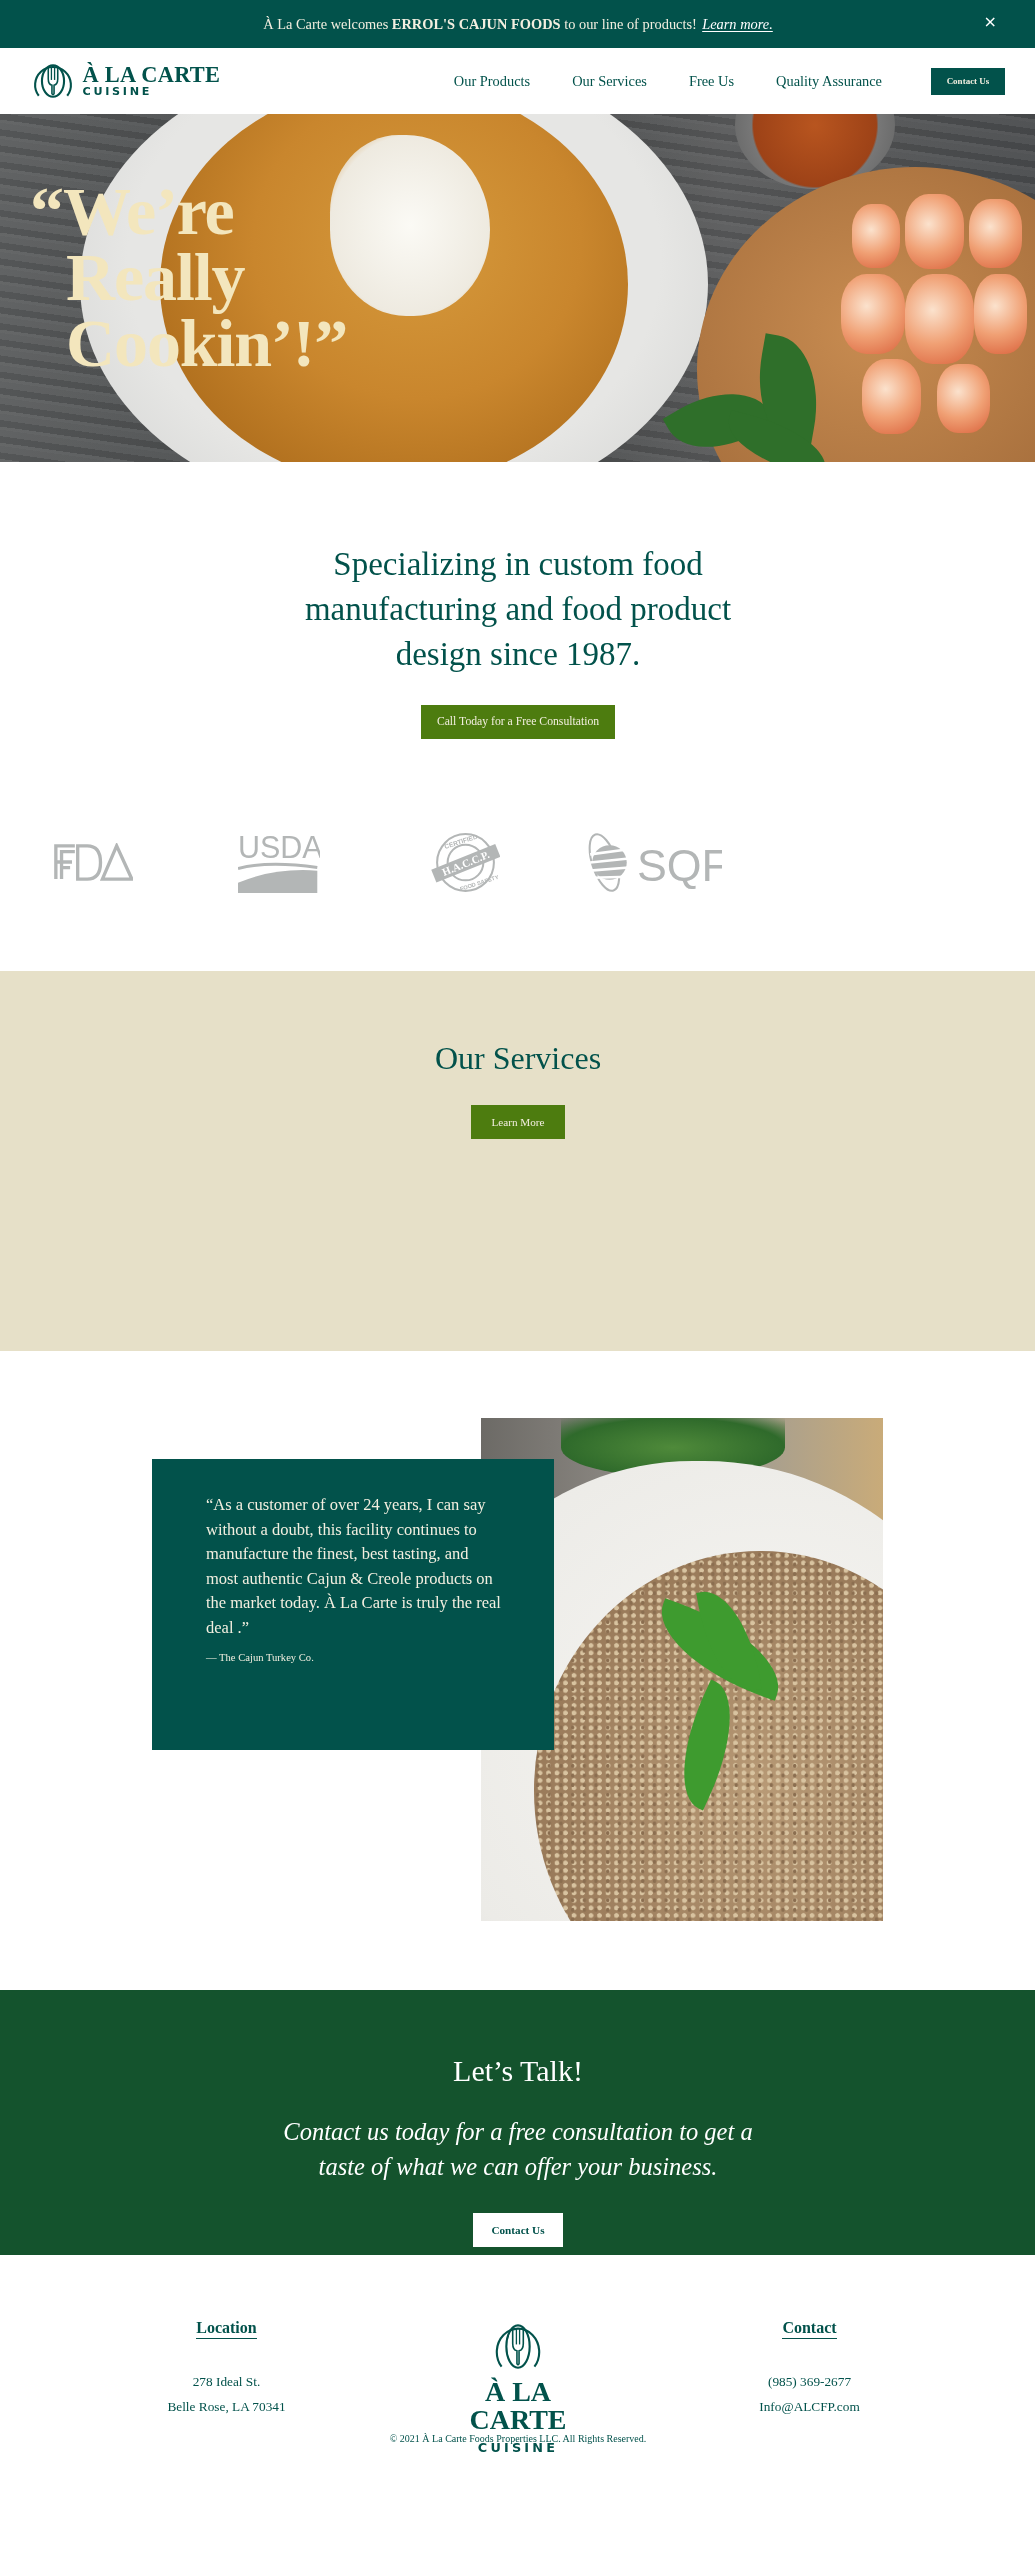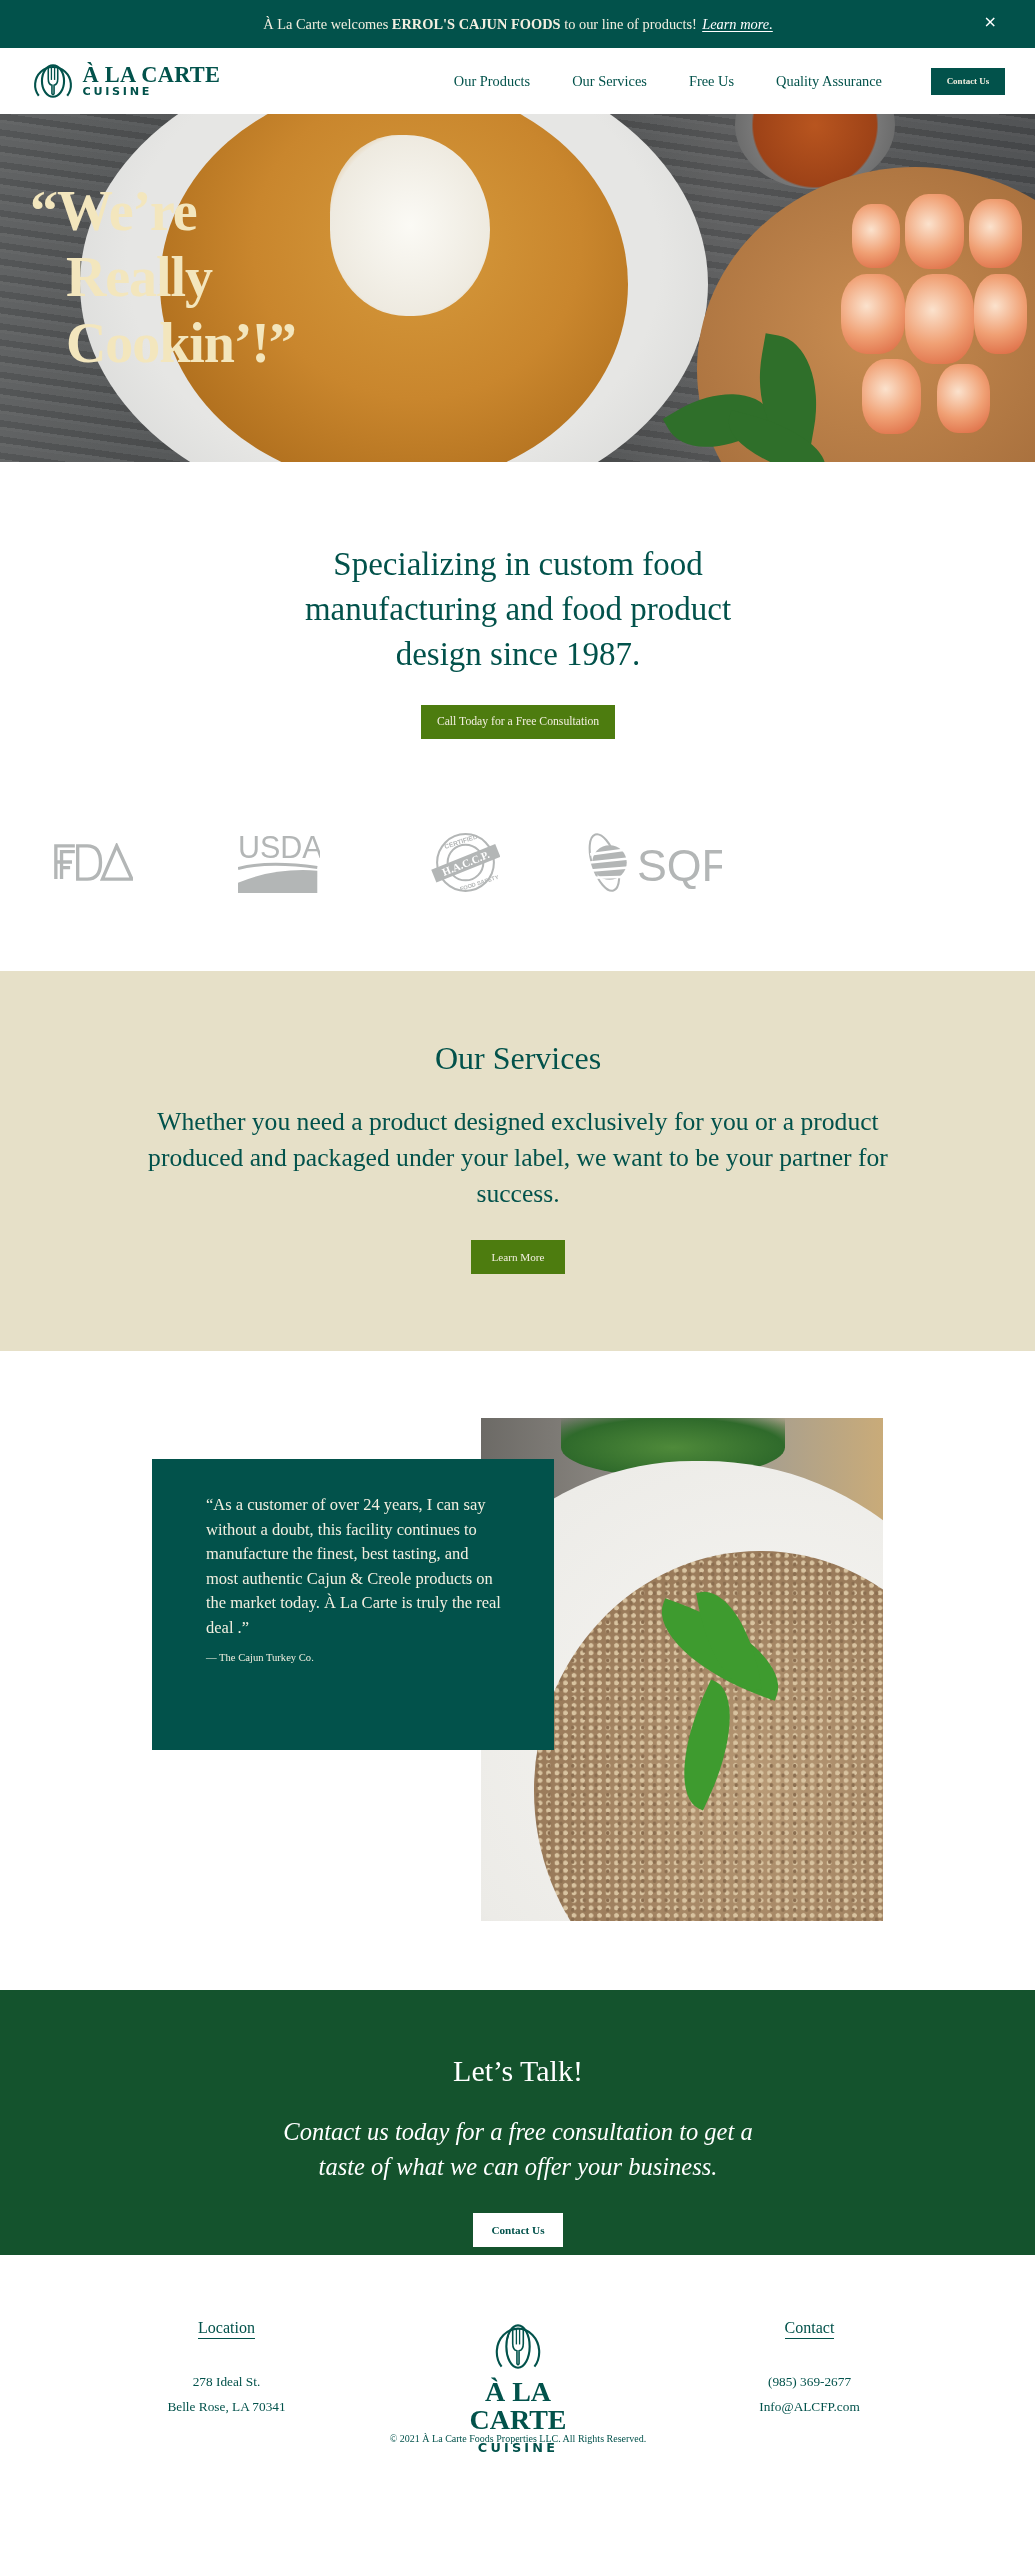--- a/index.html
+++ b/index.html
@@ -28,21 +28,21 @@
   .hero .wood { position: absolute; inset: 0; background:
       repeating-linear-gradient(8deg, rgba(255,255,255,0.06) 0 3.2px, rgba(0,0,0,0.08) 3.2px 9.6px, rgba(255,255,255,0.04) 9.6px 16px),
       linear-gradient(90deg, #5b5d5e, #3e4142 40%, #5a5b5c 70%, #4a4c4e); }
   .hero .plate { position: absolute; left: 80px; top: -64px; width: 628px; height: 468px; border-radius: 50%; background: radial-gradient(ellipse at 50% 45%, #e6e6e4 60%, #cfd0cf 100%); }
   .hero .stew { position: absolute; left: 160px; top: -32px; width: 468px; height: 405px; border-radius: 50%; background: radial-gradient(ellipse at 55% 40%, #d69a3c 0%, #c9862d 45%, #b2711f 75%, #9c5f18 100%); }
   .hero .rice { position: absolute; left: 330px; top: 21px; width: 160px; height: 181px; border-radius: 45% 55% 50% 50%; background: radial-gradient(ellipse at 50% 50%, #fbfaf5 0%, #eeeae0 70%, rgba(230,225,210,0) 100%); }
   .hero .spice { position: absolute; left: 735px; top: -53px; width: 160px; height: 128px; border-radius: 50%; background: radial-gradient(circle, #b8551f 0%, #9d4217 60%, #777 62%, #5d5e5e 100%); }
   .hero .board { position: absolute; left: 697px; top: 53px; width: 437px; height: 405px; border-radius: 50%; background: radial-gradient(ellipse at 40% 40%, #c88c51 0%, #a9713e 60%, #8a5a2f 100%); }
   .hero .craw { position: absolute; border-radius: 40%; background: radial-gradient(circle at 40% 40%, #fbe2cd 0%, #f0a074 50%, #d9603a 100%); }
   .hero .leaf { position: absolute; background: #2f6f2a; border-radius: 0 80% 0 80%; }
-  .hero h1 { position: absolute; left: 30px; top: 64px; font-size: 56px; line-height: 66px; font-weight: 700; color: #f3e6bd; letter-spacing: -1.1px; }
+  .hero h1 { position: absolute; left: 30px; top: 64px; font-size: 68px; line-height: 66px; font-weight: 700; color: #f3e6bd; letter-spacing: -1.1px; }
   .hero h1 span { display: block; }
   .hero h1 .indent { padding-left: 36px; }
 
   
   .special { text-align: center; padding-top: 80px; }
   .special h2 { font-weight: 400; font-size: 33px; line-height: 45px; color: #02524b; width: 458px; margin: 0 auto; }
   .btn-green { display: inline-block; background: #4d7c0f; color: #f3efe0; font-size: 11.7px; cursor: pointer; }
   .special .btn-green { margin-top: 28px; padding: 0 16px; height: 34px; line-height: 34px; }
 
   .certs { display: flex; justify-content: flex-start; align-items: center; gap: 0; margin-top: 75px; height: 96px; }
@@ -74,21 +74,21 @@
   .talk { background: #14532d; height: 265px; text-align: center; color: #fff; padding-top: 64px; }
   .talk h2 { font-weight: 400; font-size: 30px; }
   .talk p { font-style: italic; font-size: 24.5px; line-height: 35px; margin: 25.6px auto 0; width: 511px; }
   .btn-white { display: inline-block; background: #fff; color: #02524b; width: 90px; height: 34px; line-height: 34px; font-size: 11.2px; margin-top: 29px; cursor: pointer; font-weight: 700; }
 
   
   .footer { position: relative; height: 293px; }
   .fcol { position: absolute; top: 64px; text-align: center; width: 213px; }
   .fcol.left { left: 120px; }
   .fcol.right { left: 703px; }
-  .fcol h3 { font-weight: 400; font-size: 16px; display: inline-block; border-bottom: 1.1px solid #02524b; padding-bottom: 1.1px; }
+  .fcol h3 { font-weight: 700; font-size: 16px; display: inline-block; border-bottom: 1.1px solid #02524b; padding-bottom: 1.1px; }
   .fcol .line { font-size: 13.3px; line-height: 24.5px; }
   .fcol .lines { margin-top: 31px; }
   .flogo { position: absolute; left: 446px; top: 64px; width: 144px; text-align: center; }
   .flogo svg { width: 48px; height: 53px; }
   .flogo .l1 { font-size: 28px; font-weight: 700; line-height: 1; margin-top: 4.3px; }
   .flogo .l2 { font-family: "DejaVu Sans", sans-serif; font-size: 12.8px; letter-spacing: 3.2px; font-weight: 700; margin-top: 5.3px; }
   .copyright { position: absolute; left: 0; width: 100%; top: 178px; text-align: center; font-size: 10px; }
 </style>
 </head>
 <body>
@@ -194,21 +194,20 @@
             <line x1="24" y1="90" x2="96" y2="88"></line>
           </g>
         <text x="112" y="96" font-family="Liberation Sans, sans-serif" font-size="88" fill="#b3b6b6">SQF</text>
       </svg>
     </div>
   </div>
 </div>
 
 <div class="services">
   <h2>Our Services</h2>
-  <p>Whether you need a product designed exclusively for you or a product produced and packaged under your label, we want to be your partner for success.</p>
   <div class="btn-green">Learn More</div>
 </div>
 
 <div class="testimonial">
   <div class="photo">
     <div class="wood2"></div>
     <div class="parsley"></div>
     <div class="plate2"></div>
     <div class="dirty"></div>
     <div class="herb" style="left:170px;top:202px;width:138px;height:59px;transform:rotate(20deg);"></div>

